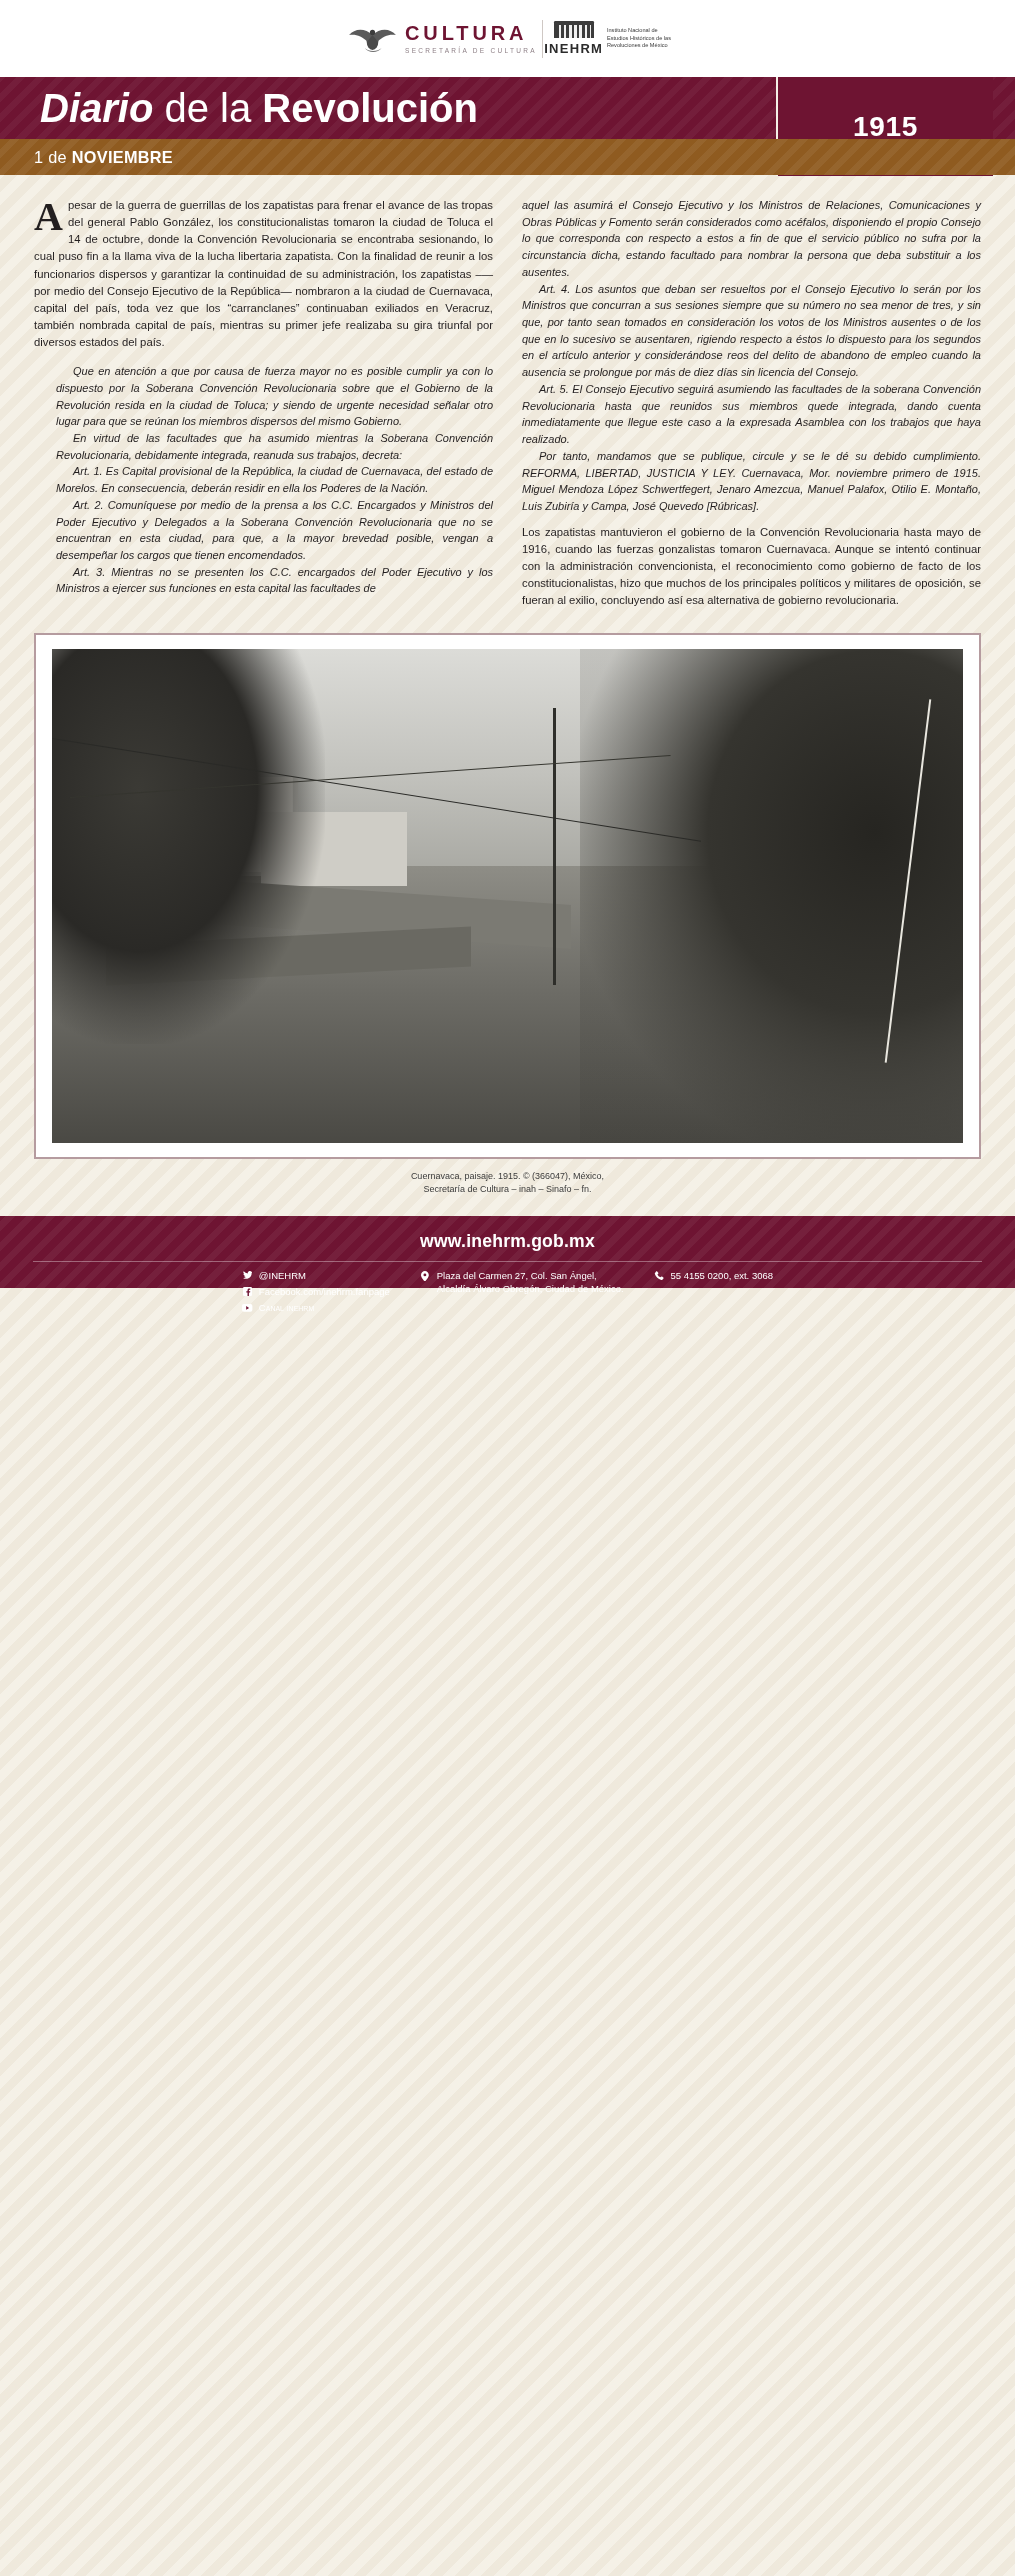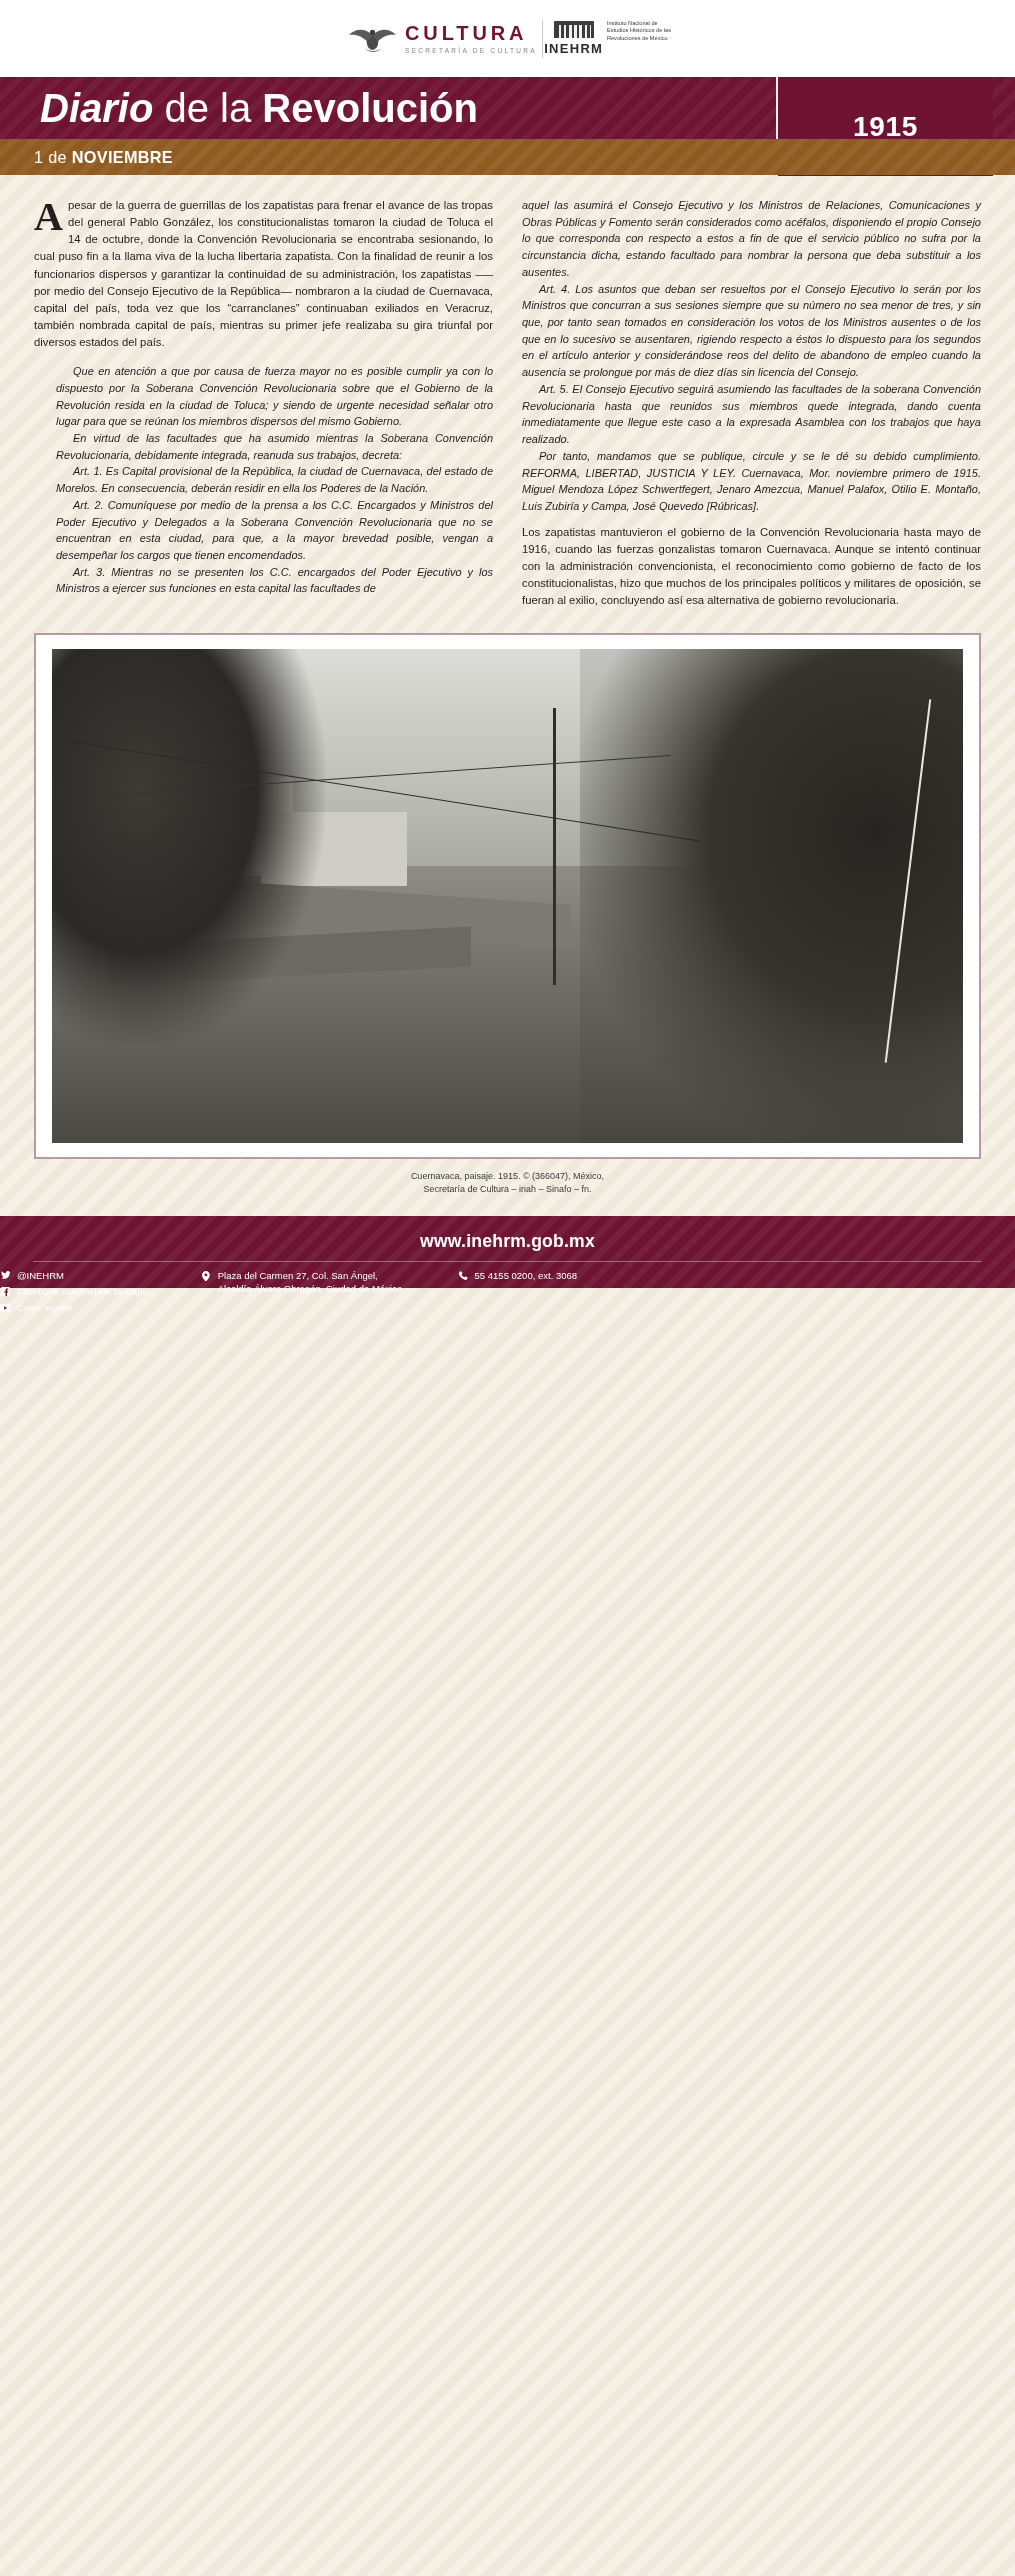--- a/index.html
+++ b/index.html
@@ -71,20 +71,21 @@
     color: #8d7f85;
     margin-top: 4.6px;
   }
   .vrule {
     width: 1.3px;
     height: 38px;
     background: #cfc8c4;
   }
   .inehrm-block {
     display: flex;
+    align-items: center;
     gap: 7.8px;
   }
   .inehrm-badge {
     width: 51px;
     height: 38px;
     display: flex;
     flex-direction: column;
     align-items: center;
     justify-content: center;
   }
@@ -336,21 +337,22 @@
     position: relative;
     margin: 9px auto 0 auto;
     width: 949px;
     height: 0.7px;
     background: rgba(255,255,255,0.35);
   }
   .footer-row {
     position: relative;
     display: flex;
     align-items: flex-start;
-    gap: 53px;
+    justify-content: center;
+    gap: 30px;
     padding-top: 9px;
     font-size: 9.5px;
   }
   .fcol {
     display: flex;
     flex-direction: column;
     gap: 3.3px;
   }
   .fitem {
     display: flex;

